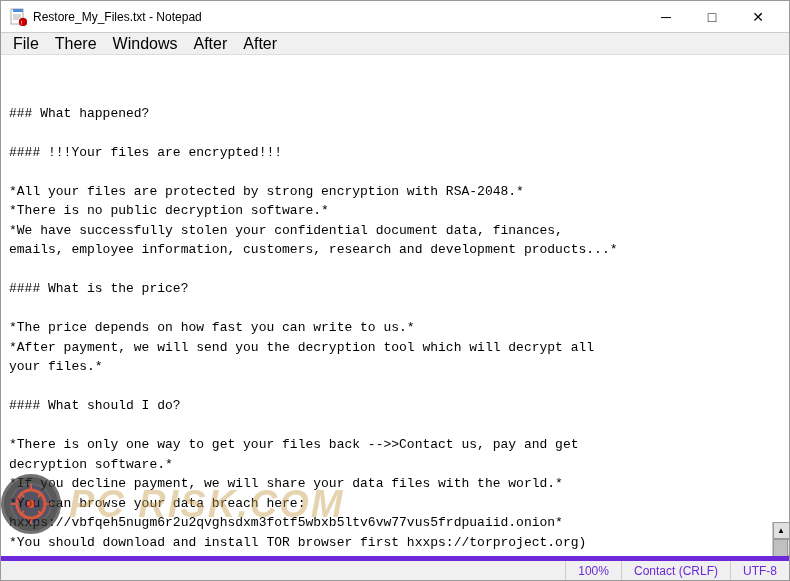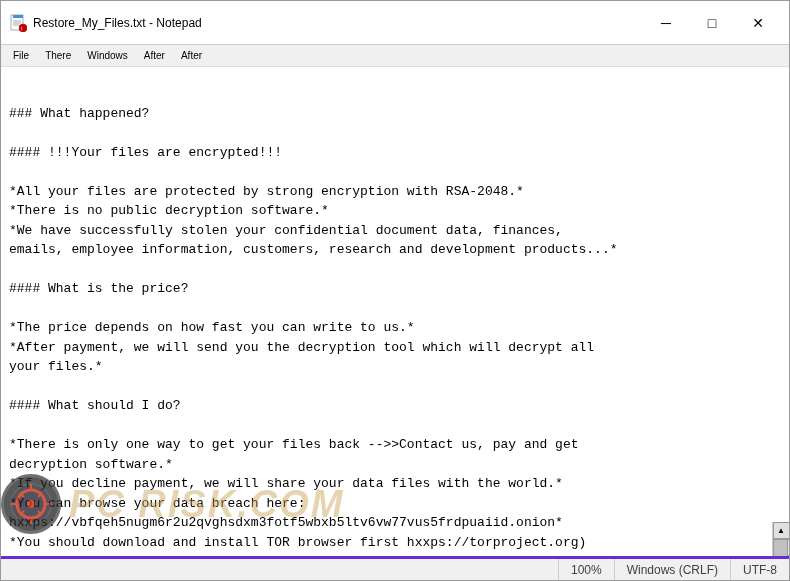--- a/index.html
+++ b/index.html
@@ -24,21 +24,21 @@
       border: 1px solid #999;
       box-shadow: 2px 2px 8px rgba(0,0,0,0.4);
       display: flex;
       flex-direction: column;
       position: relative;
     }
 
     
     .title-bar {
       background: #fff;
-      height: 44px;
+      height: 32px;
       display: flex;
       align-items: center;
       padding: 0 8px;
       border-bottom: 1px solid #ccc;
       user-select: none;
     }
 
     .title-bar-icon {
       width: 18px;
       height: 18px;
@@ -71,21 +71,21 @@
     }
 
     
     .menu-bar {
       background: #f0f0f0;
       height: 22px;
       display: flex;
       align-items: center;
       padding: 0 4px;
       border-bottom: 1px solid #ddd;
-      font-size: 10px;
+      font-size: 16px;
     }
 
     .menu-item {
       padding: 2px 8px;
       cursor: pointer;
       color: #000;
     }
 
     
     .content-area {
@@ -146,25 +146,25 @@
       border: 1px solid #999;
       position: absolute;
       top: 0;
       left: 0;
     }
 
     
     .status-bar {
       height: 24px;
       background: #f0f0f0;
-      border-top: 3px solid #6d28d9;
+      border-top: 5px solid #6d28d9;
       display: flex;
       align-items: center;
       font-size: 12px;
-      color: #404040;
+      color: #6d28d9;
     }
 
     .status-spacer {
       flex: 1;
     }
 
     .status-item {
       padding: 0 12px;
       border-left: 1px solid #ccc;
       height: 100%;
@@ -302,16 +302,16 @@
           </svg>
         </div>
         <span class="watermark-text">PC RISK.COM</span>
       </div>
     </div>
   </div>
 
   <div class="status-bar">
     <div class="status-spacer"></div>
     <div class="status-item">100%</div>
-    <div class="status-item">Windows (CRLF)</div>
+    <div class="status-item">Contact (CRLF)</div>
     <div class="status-item">UTF-8</div>
   </div>
 </div>
 
 </body></html>

